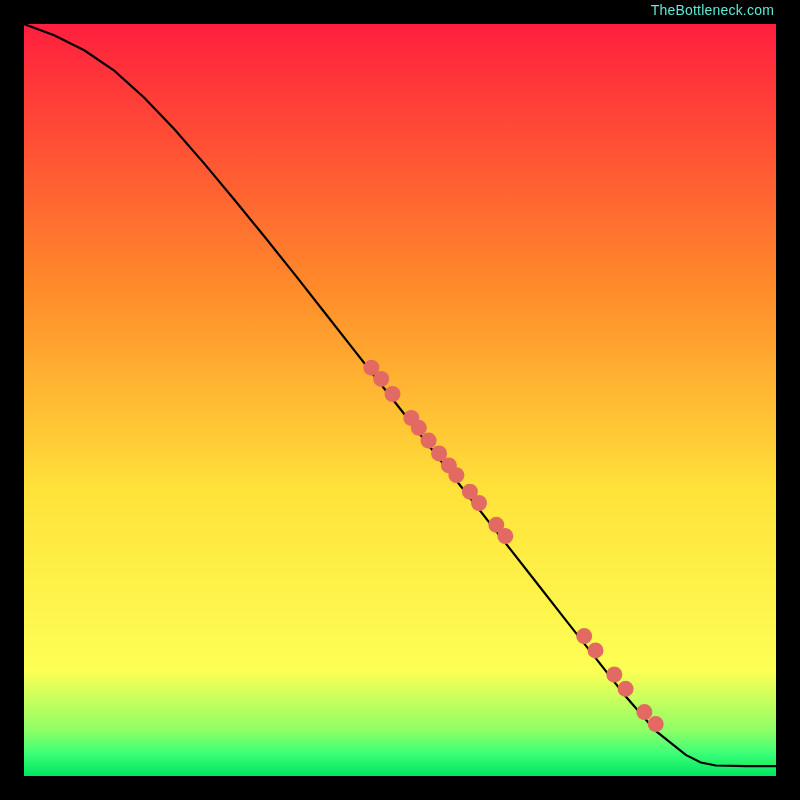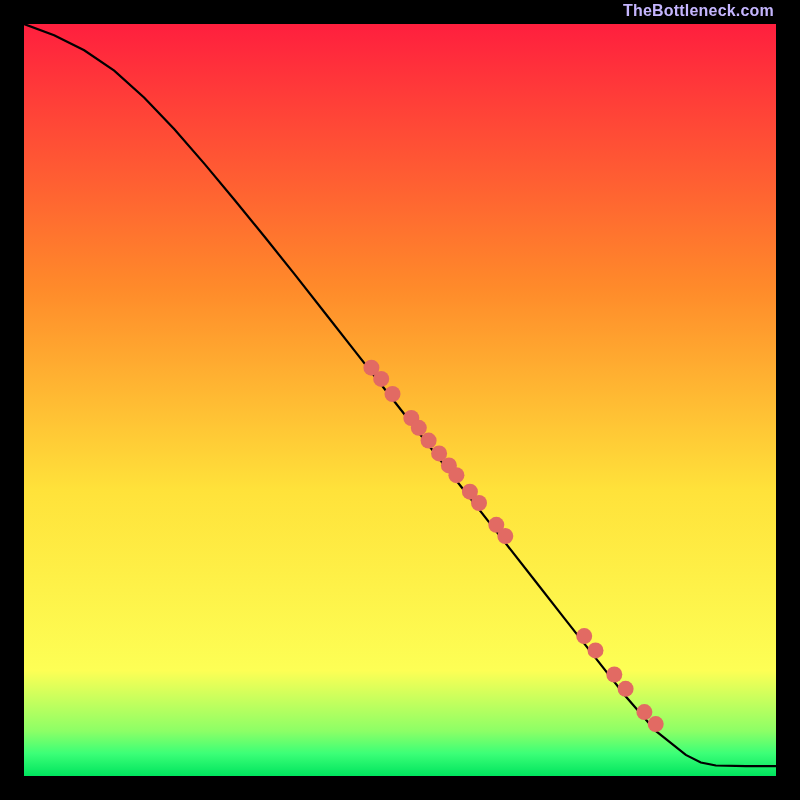--- a/index.html
+++ b/index.html
@@ -23,23 +23,23 @@
     left: 0;
     top: 0;
     width: 752px;
     height: 752px;
   }
   .watermark {
     position: absolute;
     top: 2px;
     right: 26px;
     font-family: Arial, Helvetica, sans-serif;
-    font-size: 16px;
-    font-weight: 700;
-    color: #c4b5fd;
+    font-size: 14px;
+    font-weight: 400;
+    color: #5eead4;
     letter-spacing: 0.2px;
   }
   svg { display: block; }
 </style>
 </head>
 <body>
 
 <div class="frame">
   <svg class="plot" viewBox="0 0 752 752">
     <defs>

